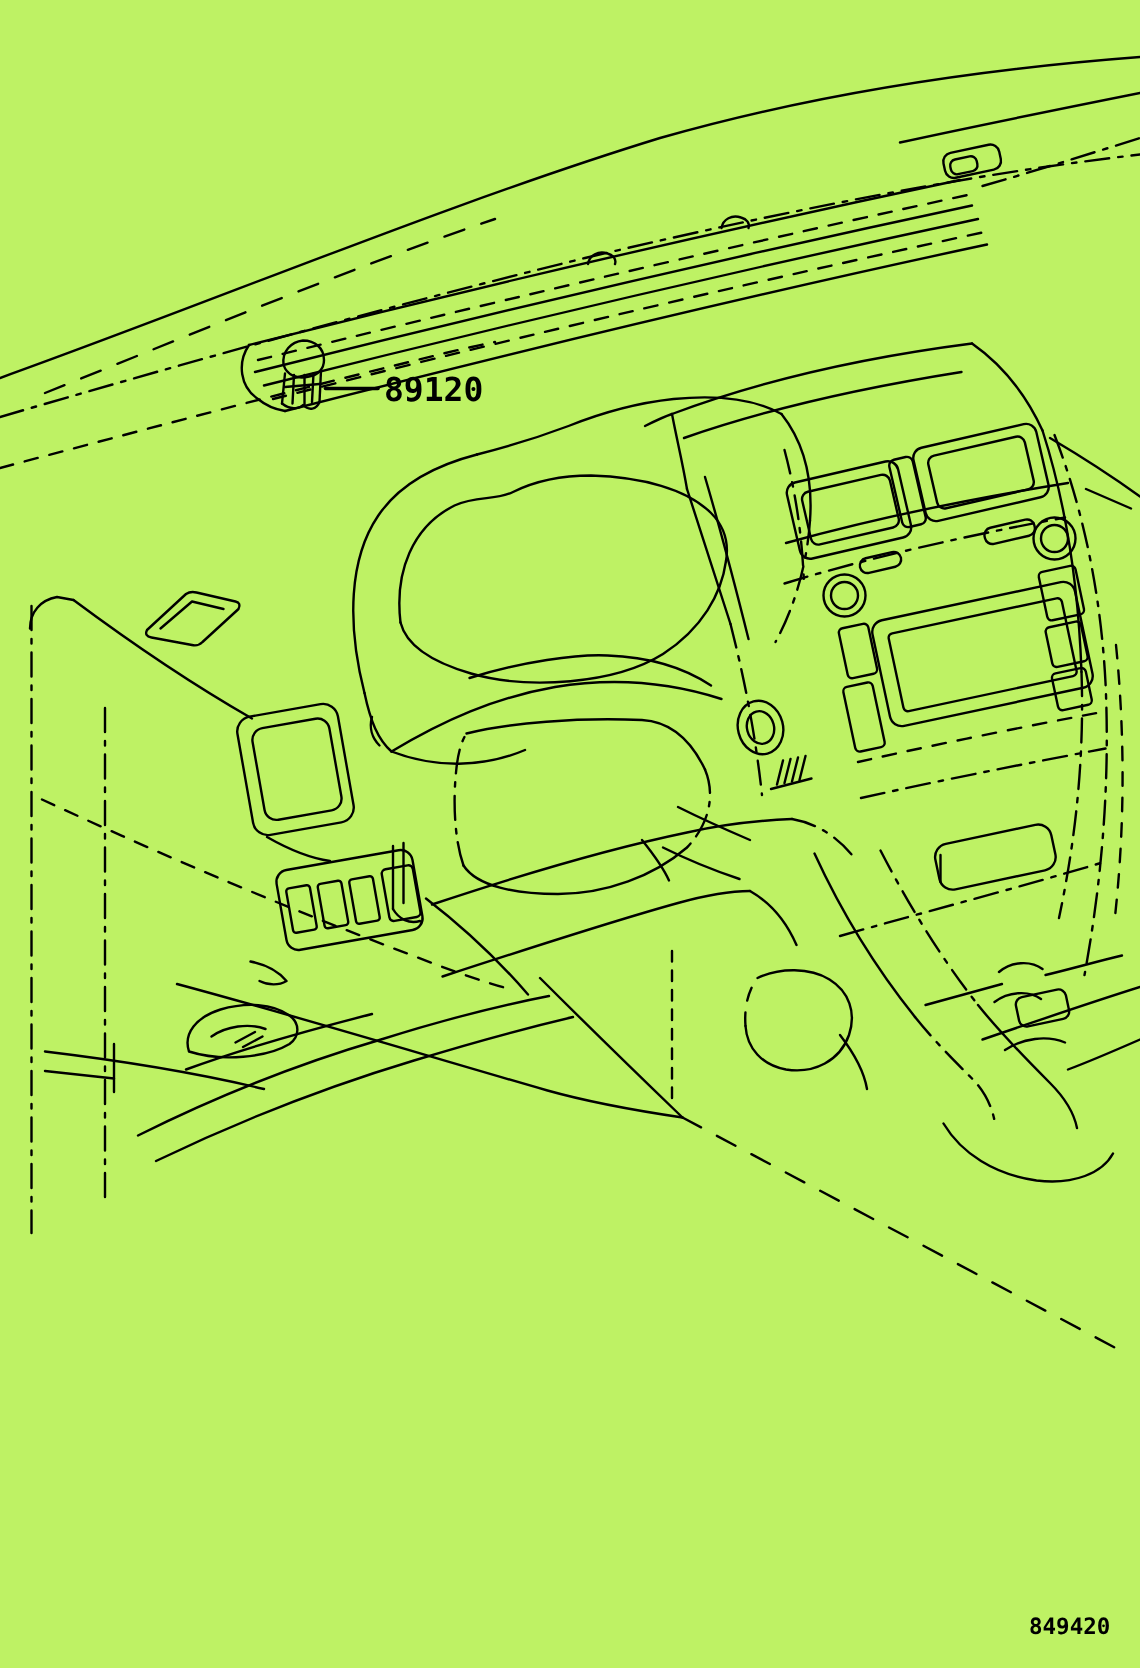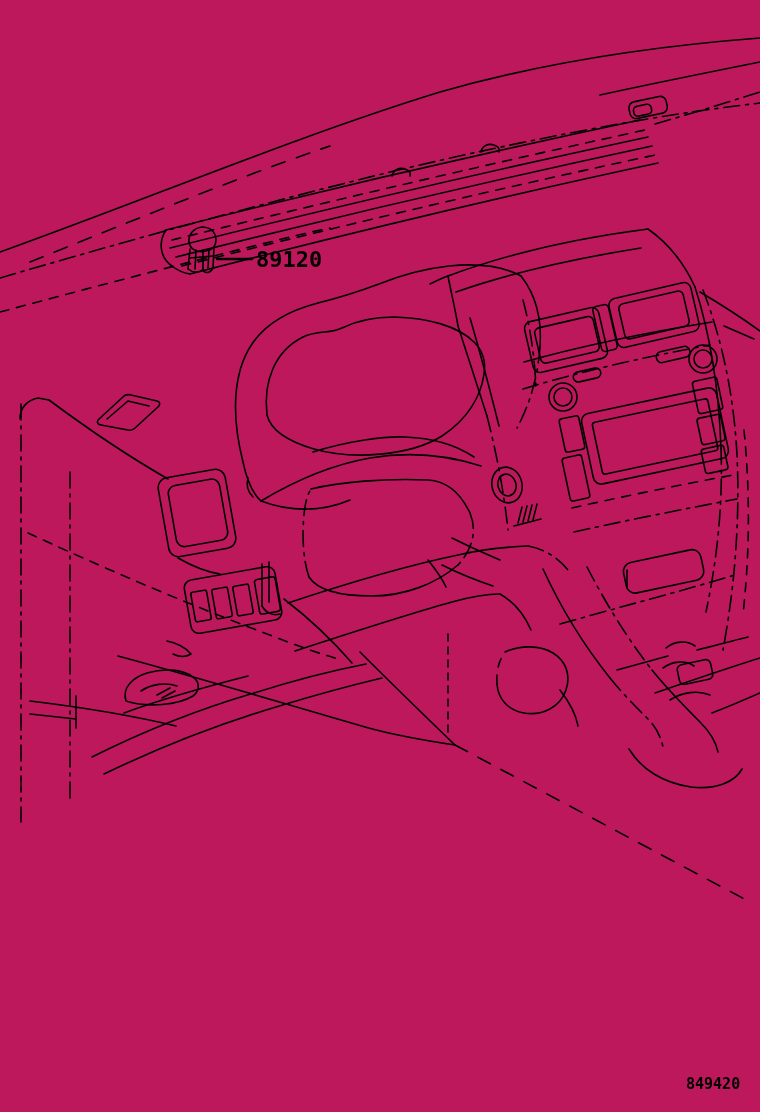--- a/index.html
+++ b/index.html
@@ -1,16 +1,16 @@
 <!DOCTYPE html>
 <html><head>
 <meta charset="utf-8">
 <style>
   html,body{margin:0;padding:0;background:#ffffff;}
-  .stage{position:relative;width:760px;height:1112px;background:#be185d;overflow:hidden;
+  .stage{position:relative;width:760px;height:1112px;background:#bef264;overflow:hidden;
          font-family:"DejaVu Sans Mono","Liberation Mono",monospace;}
   svg{position:absolute;left:0;top:0;}
   svg path, svg rect, svg circle, svg ellipse, svg line{
     fill:none;stroke:#000;stroke-width:1.6;stroke-linecap:round;stroke-linejoin:round;}
   .dd{stroke-dasharray:16 6 3 6;}   
   .d {stroke-dasharray:9 8;}        
   .sp{stroke-dasharray:14 12;}      
   .vd{stroke-dasharray:7 6;}
   .thick{stroke-width:2.4;}
   .label-lg{font:700 22px "DejaVu Sans Mono","Liberation Mono",monospace;fill:#000;stroke:none;}

